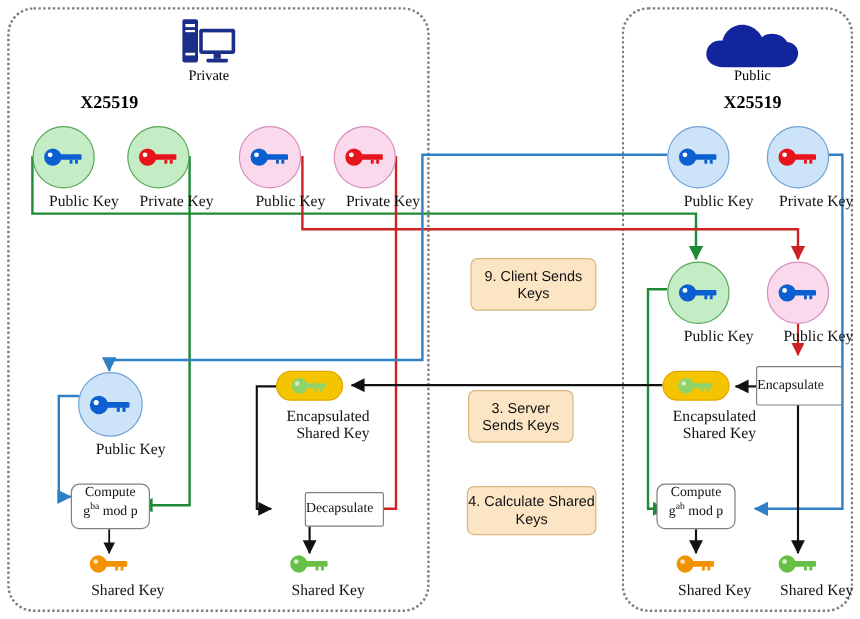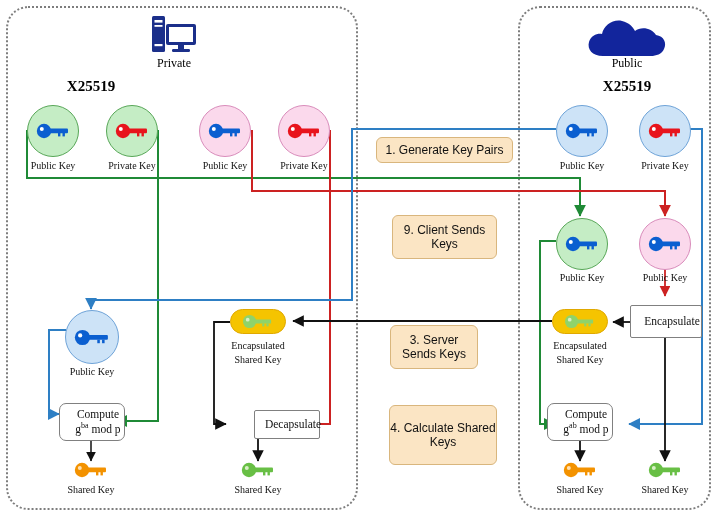--- a/index.html
+++ b/index.html
@@ -23,36 +23,35 @@
   .keycircle{
     position:absolute;width:52px;height:52px;border-radius:50%;
     display:flex;align-items:center;justify-content:center;
     box-sizing:border-box;
   }
   .kc-green{background:#c5edc5;border:1.2px solid #58a758;}
   .kc-pink{background:#fbd9ec;border:1.2px solid #d98cbb;}
   .kc-blue{background:#cde3f7;border:1.2px solid #6ea3d8;}
 
   .caption{
-    position:absolute;text-align:center;
-    font-size:10px;color:#111;font-family:"Liberation Serif", serif;
+    position:absolute;text-align:right;
+    font-size:13px;color:#111;font-family:"Liberation Serif", serif;
     white-space:nowrap;
   }
   .caption.two{white-space:normal;line-height:1.12;}
 
   
   .pbox{
     position:absolute;box-sizing:border-box;
     background:#ffffff;border:1.2px solid #808080;
     border-radius:7px;
-    display:flex;align-items:center;justify-content:center;
+    display:flex;align-items:center;justify-content:flex-start;
     text-align:center;font-size:11.5px;color:#111;
     line-height:1.14;
     font-family:"Liberation Serif", serif;
-    padding-left:12px;
   }
   .pbox.sq{border-radius:2px;}
 
   
   .step{
     position:absolute;box-sizing:border-box;
     background:#fbe5c4;border:1px solid #d9b67d;
     border-radius:6px;
     display:flex;align-items:center;justify-content:center;
     text-align:center;
@@ -350,26 +349,23 @@
     <svg width="34" height="16" viewBox="0 0 34 16" xmlns="http://www.w3.org/2000/svg">
       <circle cx="8" cy="8" r="7.2" fill="#68bf45"></circle>
         <circle cx="5.8" cy="6" r="2" fill="#d8efc6"></circle>
       <rect x="13" y="5.6" width="19" height="4.6" rx="1" fill="#68bf45"></rect>
       <rect x="22" y="10" width="2.4" height="3.4" fill="#68bf45"></rect>
       <rect x="26.5" y="10" width="2.4" height="3.4" fill="#68bf45"></rect>
     </svg>
   </div>
   <div class="caption" style="left:619px;top:484px;width:92px;">Shared Key</div>
 
-  <div class="step" style="left:376px;top:137px;width:137px;height:26px;">
-    <span>1. Generate Key Pairs</span>
-  </div>
   <div class="step" style="left:392px;top:215px;width:105px;height:44px;">
     <span>9. Client Sends Keys</span>
   </div>
   <div class="step" style="left:390px;top:325px;width:88px;height:44px;">
     <span>3. Server Sends Keys</span>
   </div>
-  <div class="step" style="left:389px;top:405px;width:108px;height:60px;">
+  <div class="step" style="left:389px;top:405px;width:108px;height:41px;">
     <span>4. Calculate Shared Keys</span>
   </div>
 
 </div>
 
 </body></html>

